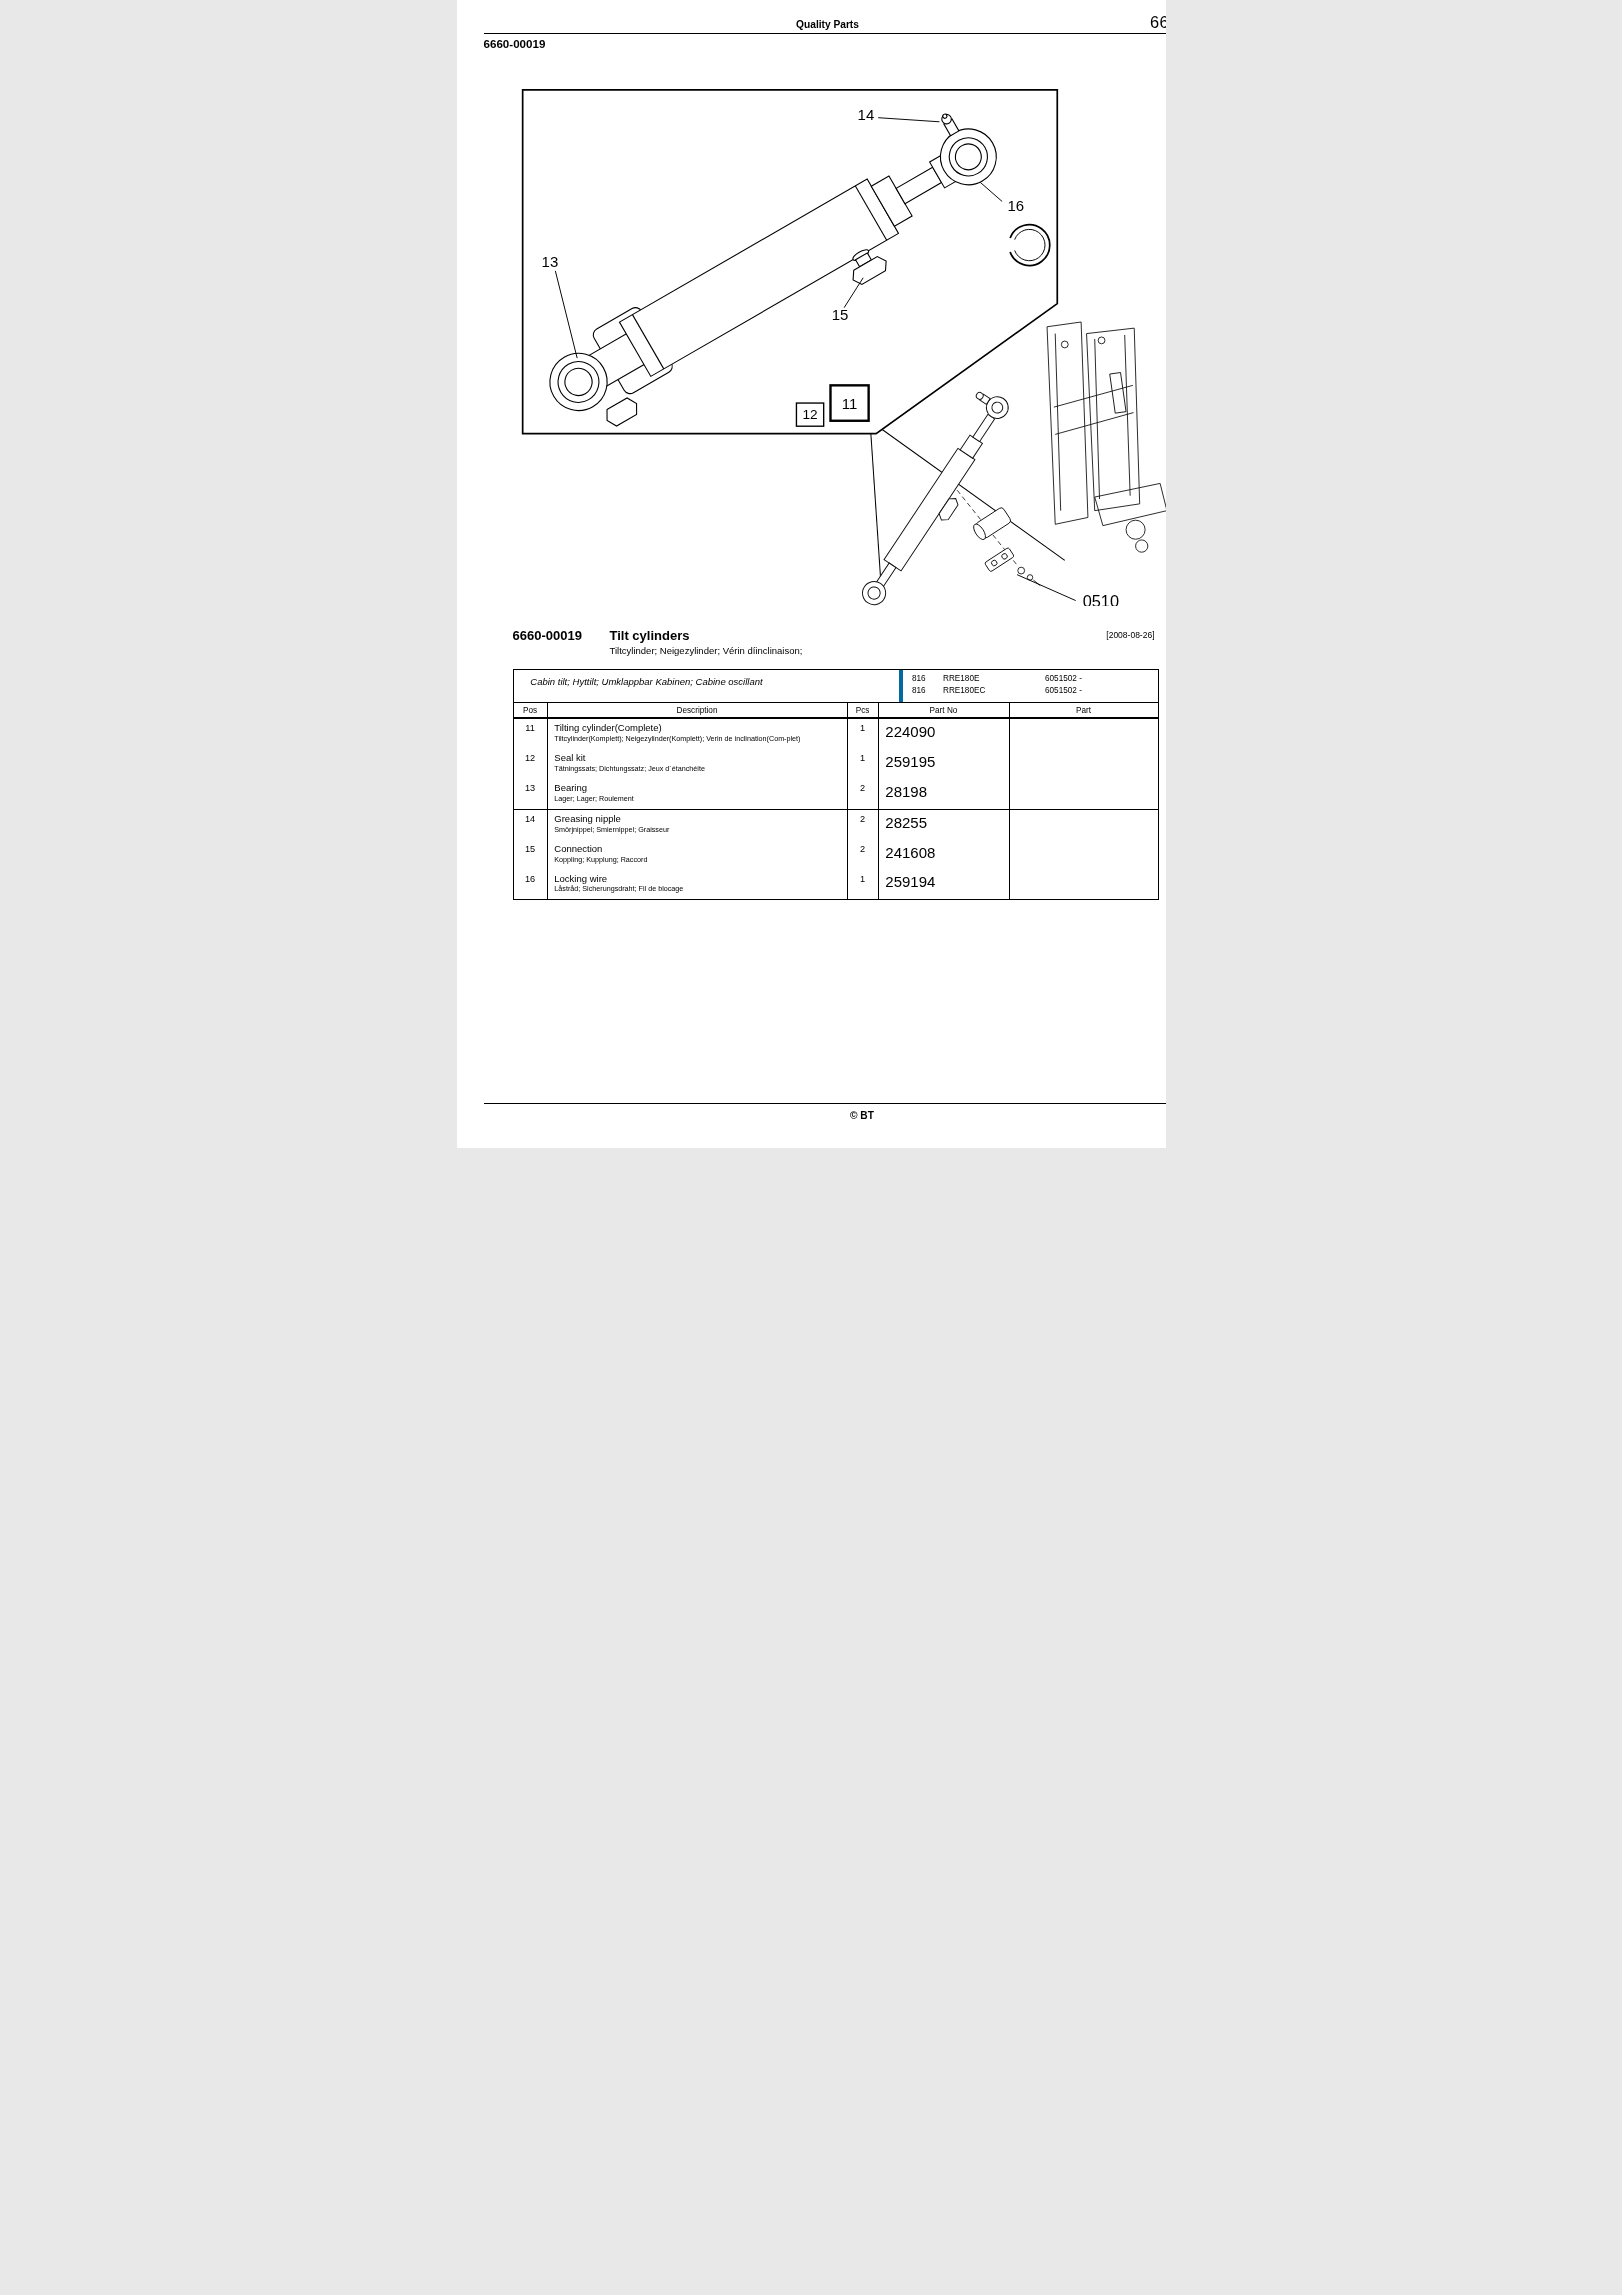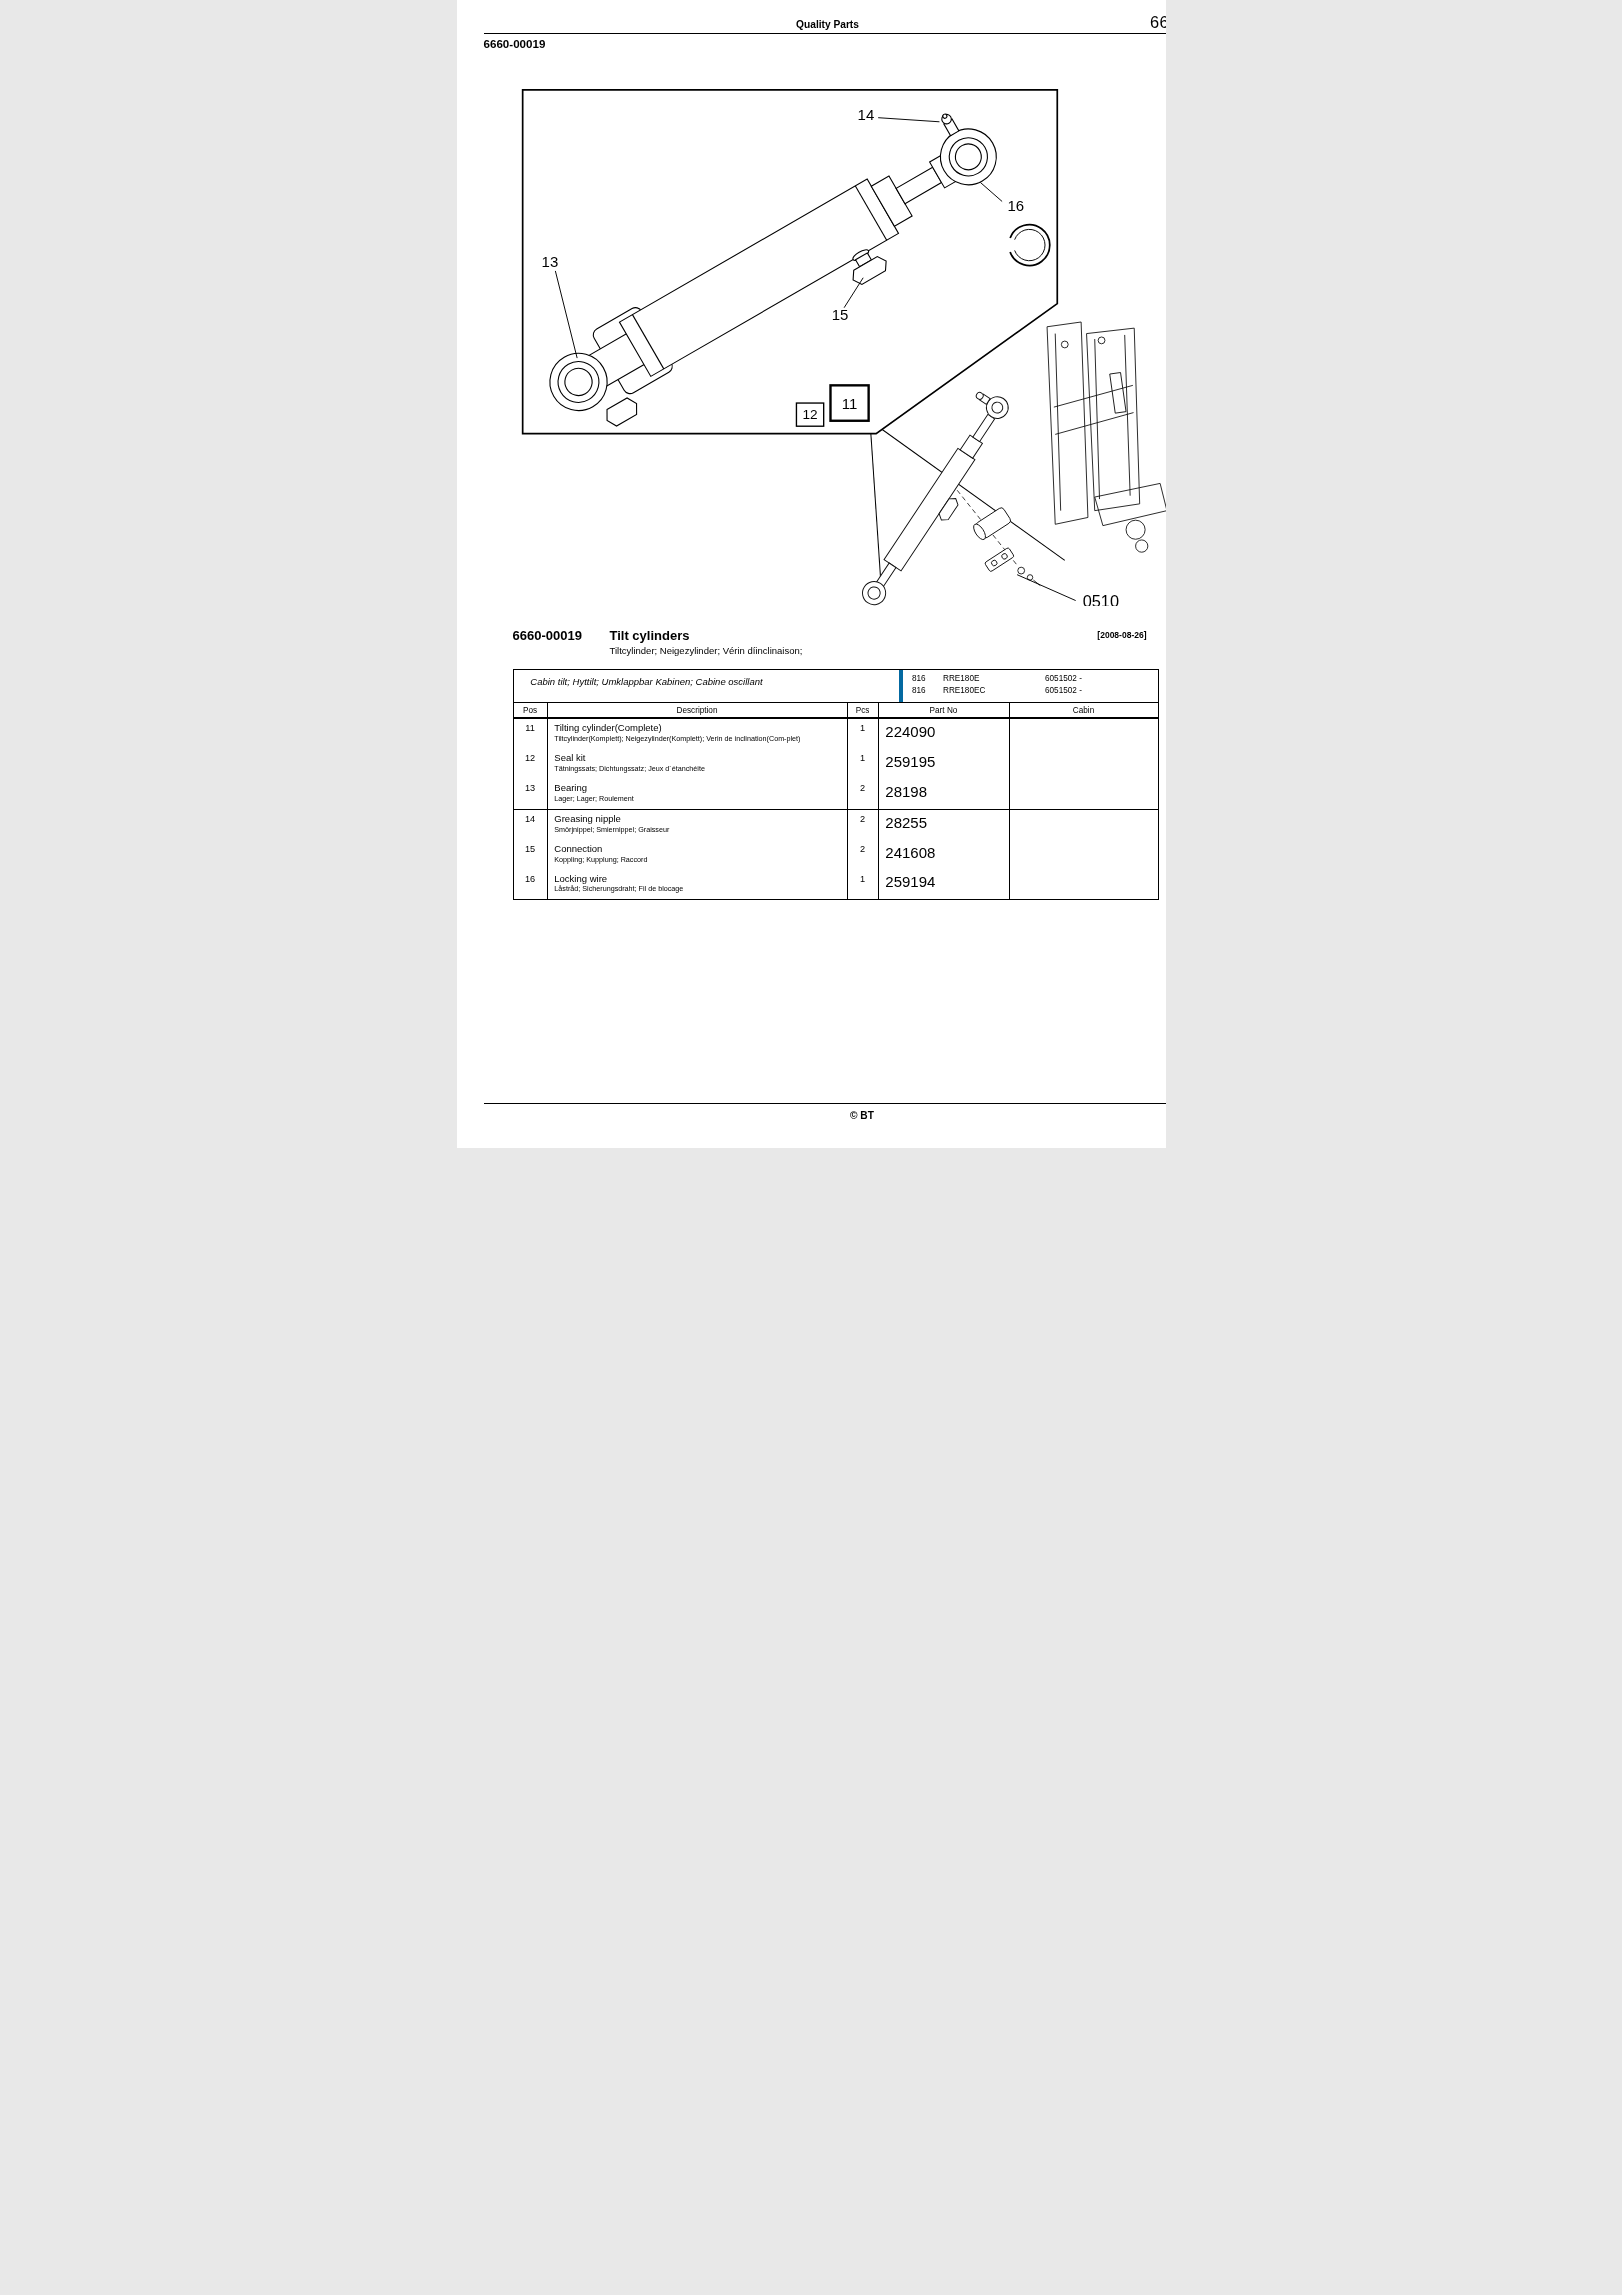--- a/index.html
+++ b/index.html
@@ -19,21 +19,21 @@
   
   .diagram { position:absolute; left:27px; top:53px; width:757px; height:553px; }
   svg { display:block; }
   svg text { font-family:"Liberation Sans", sans-serif; fill:#000; }
 
   
   .section { position:absolute; left:56px; top:628px; width:646px; }
   .section-row { display:flex; align-items:baseline; }
   .section-doc { font-weight:bold; font-size:13px; width:97px; }
   .section-title { font-weight:bold; font-size:13px; }
-  .section-date { position:absolute; right:12px; top:2px; font-weight:bold; font-size:8.5px; }
+  .section-date { position:absolute; right:4px; top:2px; font-weight:normal; font-size:8.5px; }
   .section-sub { margin-left:97px; margin-top:2px; font-size:9.5px; }
 
   
   .ptable { position:absolute; left:56px; top:669px; width:646px; border:1.4px solid #000; background:#fff; }
   .band1 { display:flex; min-height:33px; border-bottom:1px solid #000;padding-left:10px; }
   .band1 .caption { flex:1; font-style:italic; font-size:9.5px; padding:6.1px 6.8px; }
   .band1 .models { width:259px; border-left:4px solid #0369a1; padding:3.4px 0 2.7px 0; }
   .model-row { display:grid; grid-template-columns:31px 102px 1fr; font-size:8.2px; padding-left:9.5px; line-height:1.45; }
 
   .cols-header { display:grid; grid-template-columns:33px 300px 31px 131px 1fr; border-bottom:2px double #000; font-size:8.2px; }
@@ -198,21 +198,21 @@
           <span>RRE180EC</span>
           <span>6051502 -</span>
         </div>
       </div>
     </div>
     <div class="cols-header">
       <div>Pos</div>
       <div>Description</div>
       <div>Pcs</div>
       <div>Part No</div>
-      <div>Cabin</div>
+      <div>Part</div>
     </div>
     <div class="rows">
         <div class="prow">
     <div class="cell pos">11</div>
     <div class="cell desc">
       <div class="dname">Tilting cylinder(Complete)</div>
       <div class="dsub">Tiltcylinder(Komplett); Neigezylinder(Komplett); Verin de inclination(Com-plet)</div>
     </div>
     <div class="cell pcs">1</div>
     <div class="cell partno">224090</div>

